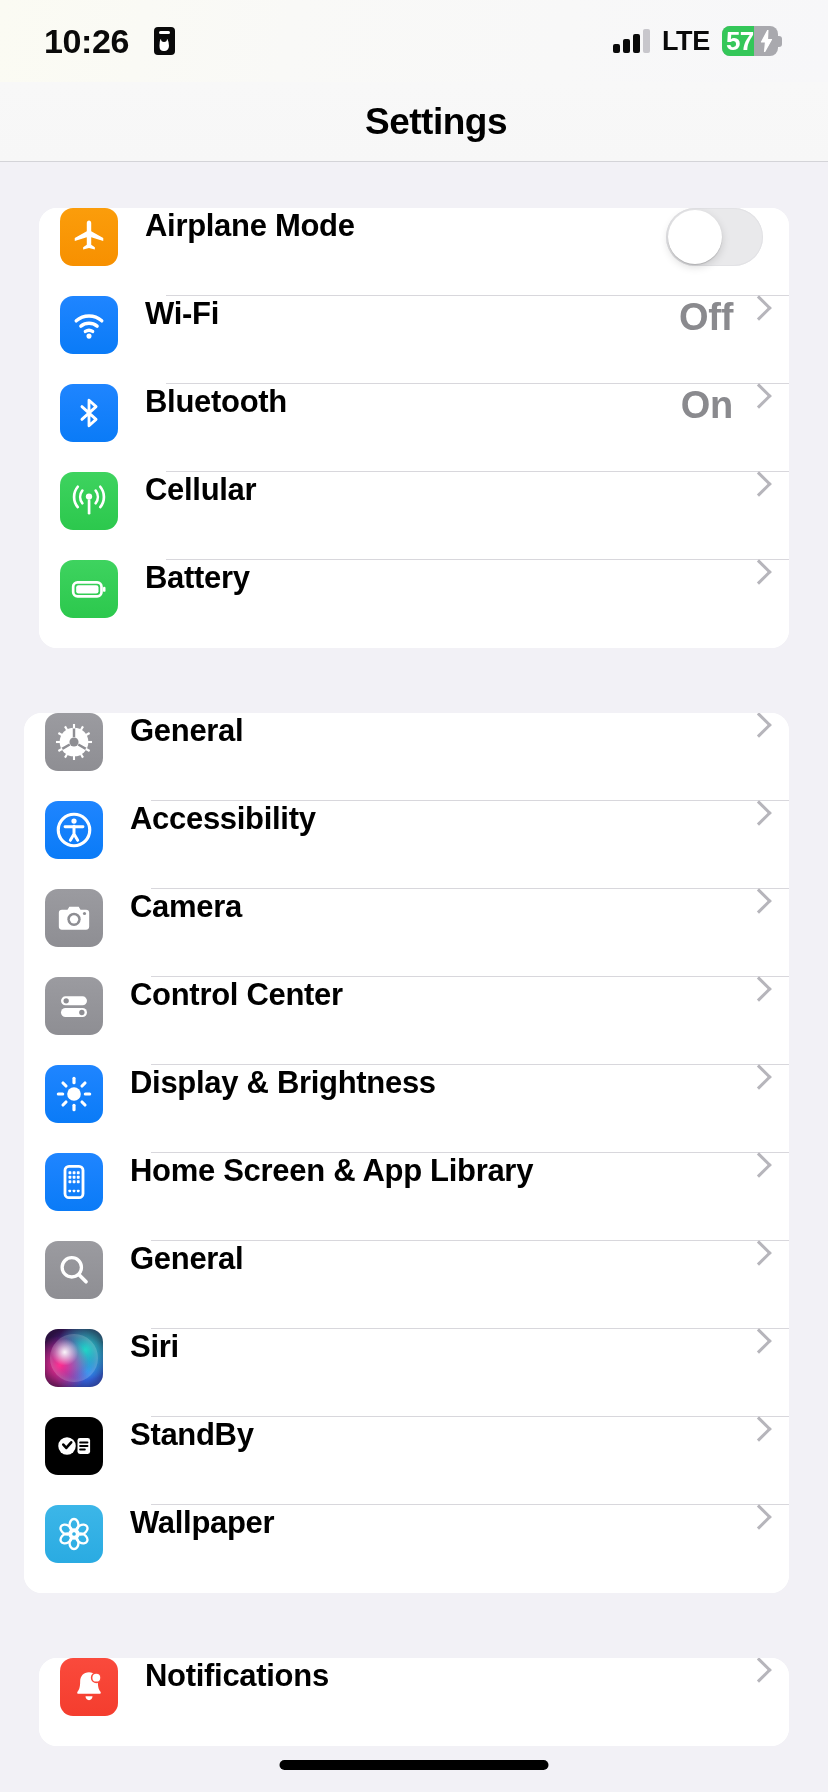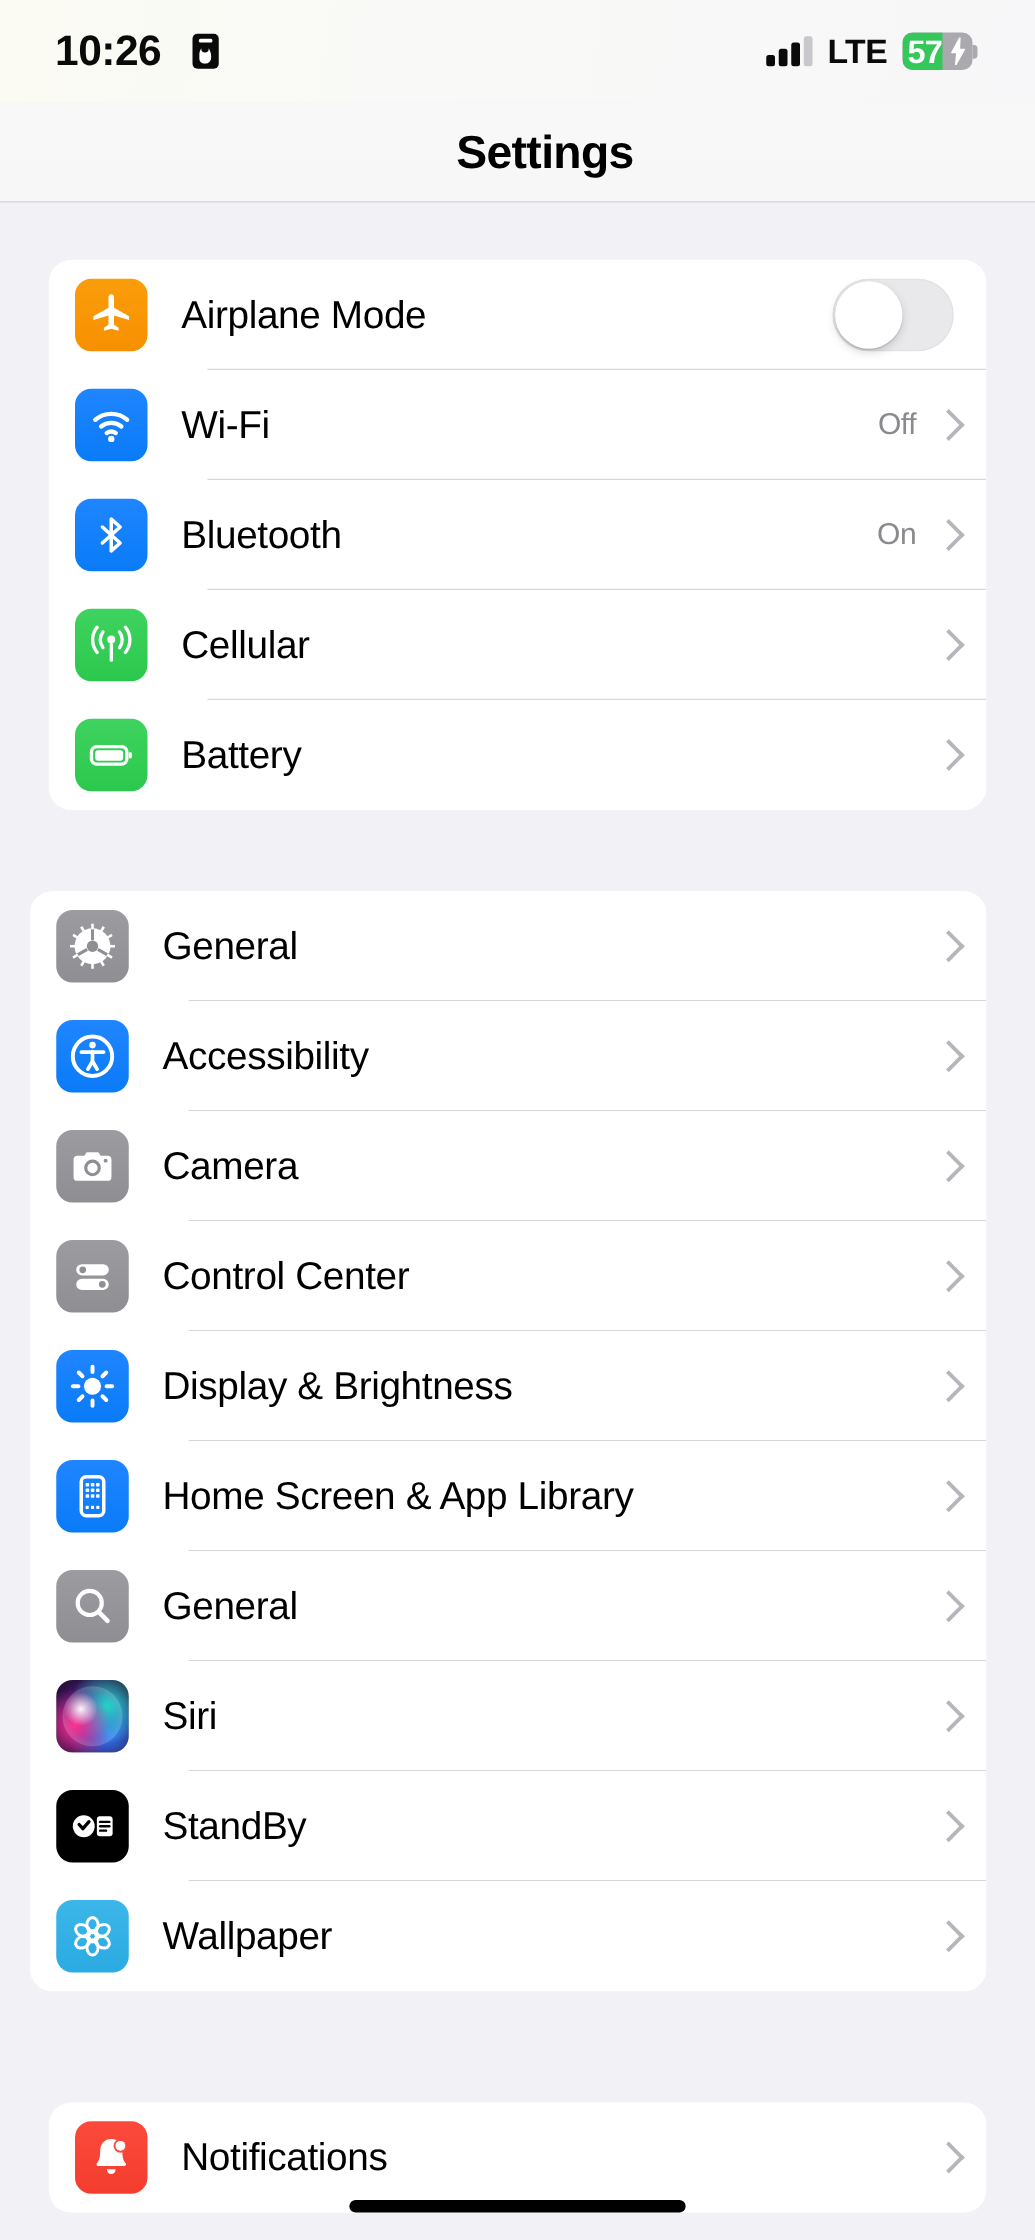--- a/index.html
+++ b/index.html
@@ -74,43 +74,44 @@
   .nav-title{ font-size:37px; font-weight:700; color:#000; letter-spacing:-0.5px;margin-left:44px; }
 
   
   .content{ position:absolute; top:163px; left:0; width:828px; bottom:0; background:#f2f1f6; }
 
   .group{
     margin:0 39px; background:#fff; border-radius:18px; overflow:hidden;
   }
   .g1{ margin-top:45px; }
   .g2{ margin-top:65px;margin-left:24px; }
-  .g3{ margin-top:89px; }
+  .g3{ margin-top:65px; }
 
   .row{
-    position:relative; display:flex; align-items:center;
+    position:relative; display:flex; align-items:flex-start;
     height:88px; padding-left:21px; padding-right:26px;
     background:#fff;
+    font-weight:bold;
   }
   .row .sep{
     position:absolute; left:127px; right:0; bottom:0; height:1px; background:#d8d7dc;
   }
   .row:last-child .sep{ display:none; }
 
   .icon{
     width:58px; height:58px; border-radius:13px; flex:none;
     display:flex; align-items:center; justify-content:center;
     position:relative; overflow:hidden;
   }
   .label{
     flex:1; margin-left:27px;
     font-size:31px; color:#000; letter-spacing:-0.3px; white-space:nowrap;
   }
   .value{
-    font-size:24px; color:#8a8a8e; letter-spacing:-0.3px; margin-right:16px;
+    font-size:38px; color:#8a8a8e; letter-spacing:-0.3px; margin-right:16px;
   }
   .chev{
     width:14px; height:24px; flex:none; position:relative;
   }
   .chev::before{
     content:""; position:absolute; left:1px; top:3px;
     width:15px; height:15px;
     border-top:3.6px solid #b6b5bb; border-right:3.6px solid #b6b5bb;
     transform:rotate(45deg);
   }

